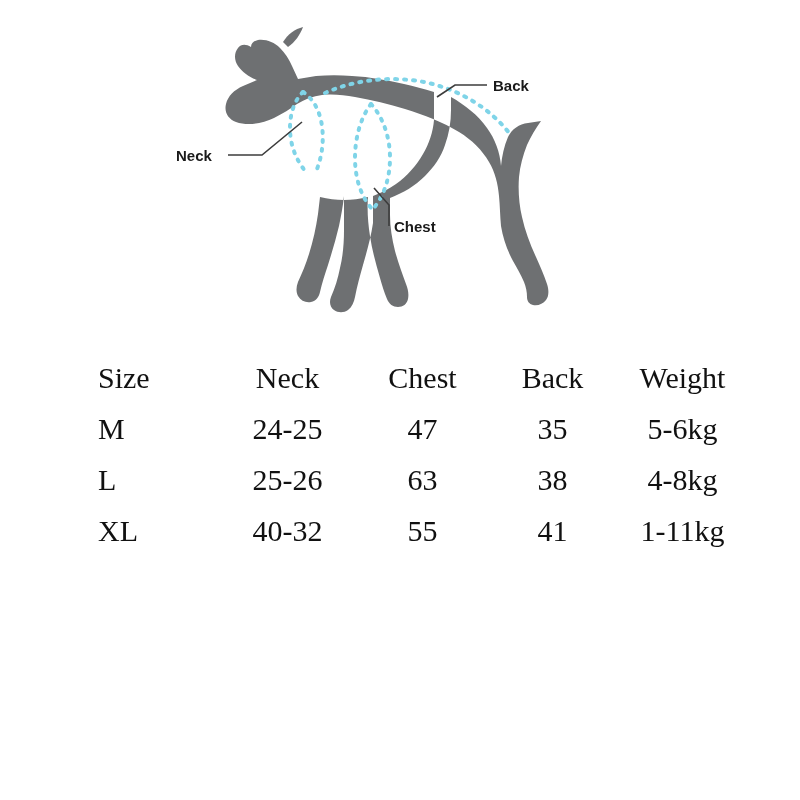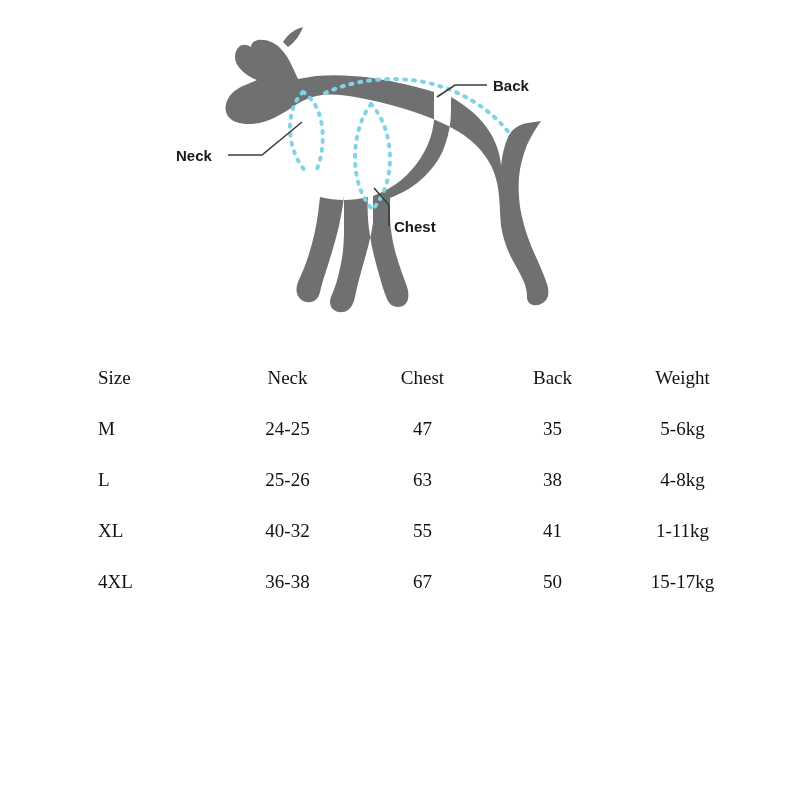--- a/index.html
+++ b/index.html
@@ -50,21 +50,21 @@
   }
   #size-table col.c0 { width: 150px; }
   #size-table col.c1 { width: 135px; }
   #size-table col.c2 { width: 135px; }
   #size-table col.c3 { width: 125px; }
   #size-table col.c4 { width: 135px; }
 
   #size-table th,
   #size-table td {
     font-family: "Liberation Serif", serif;
-    font-size: 19px;
+    font-size: 30px;
     font-weight: normal;
     color: #111111;
     padding: 0;
     height: 51px;
     line-height: 51px;
     text-align: center;
     white-space: nowrap;
   }
   #size-table th.col-size,
   #size-table td.col-size {
@@ -218,23 +218,16 @@
         <td>38</td>
         <td>4-8kg</td>
       </tr>
       <tr>
         <td class="col-size">XL</td>
         <td>40-32</td>
         <td>55</td>
         <td>41</td>
         <td>1-11kg</td>
       </tr>
-      <tr>
-        <td class="col-size">4XL</td>
-        <td>36-38</td>
-        <td>67</td>
-        <td>50</td>
-        <td>15-17kg</td>
-      </tr>
     </tbody>
   </table>
 
 </div>
 
 </body></html>

